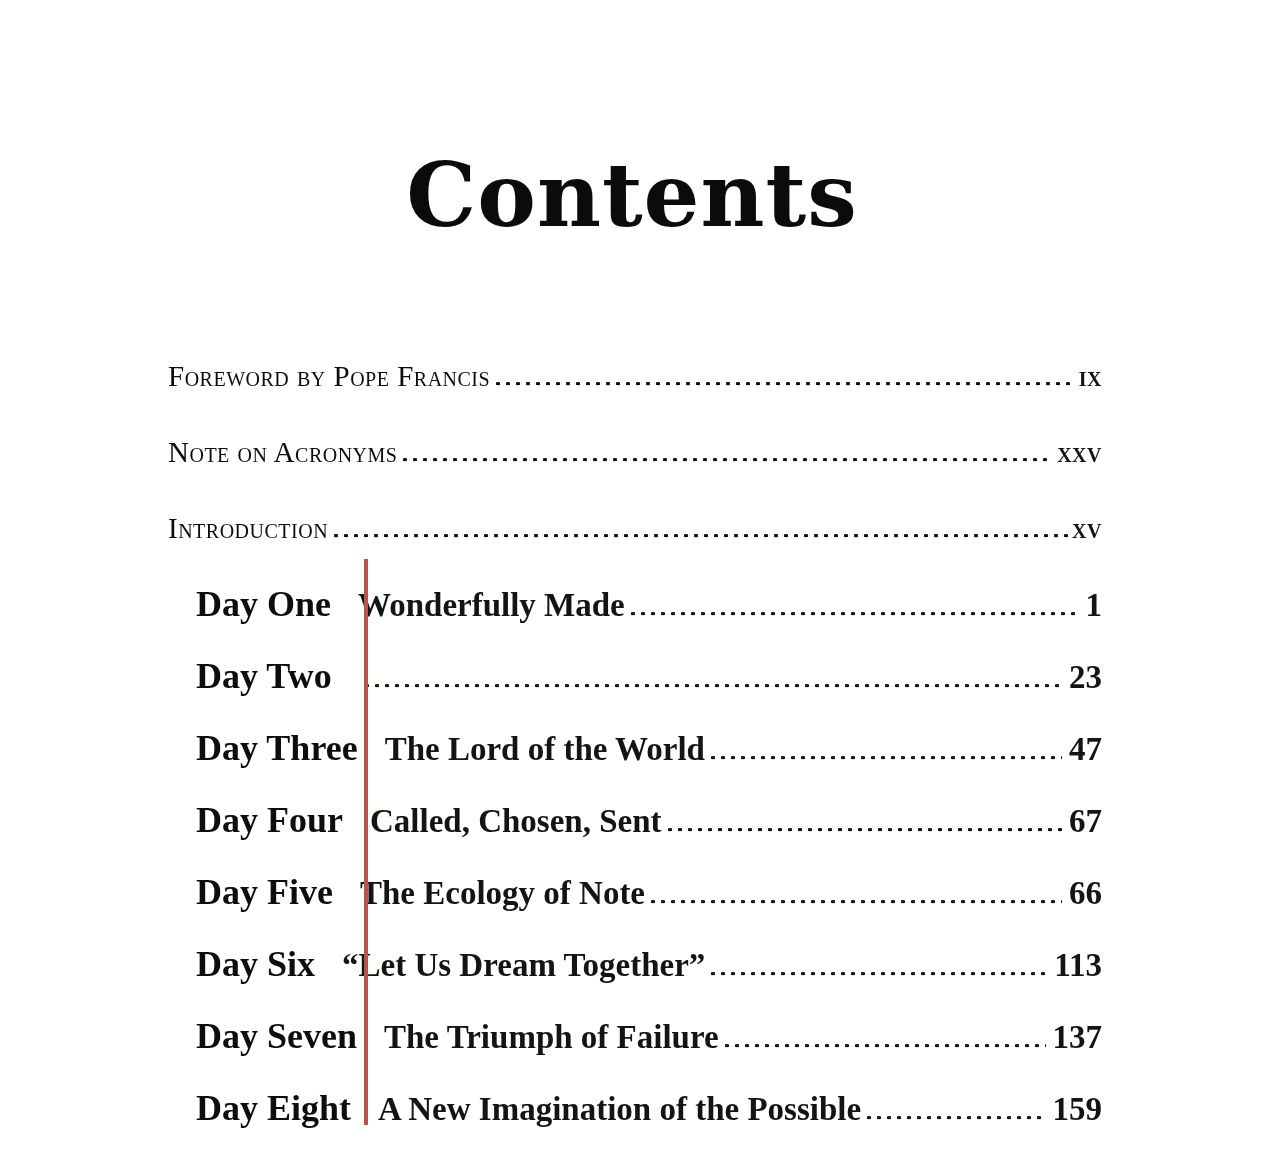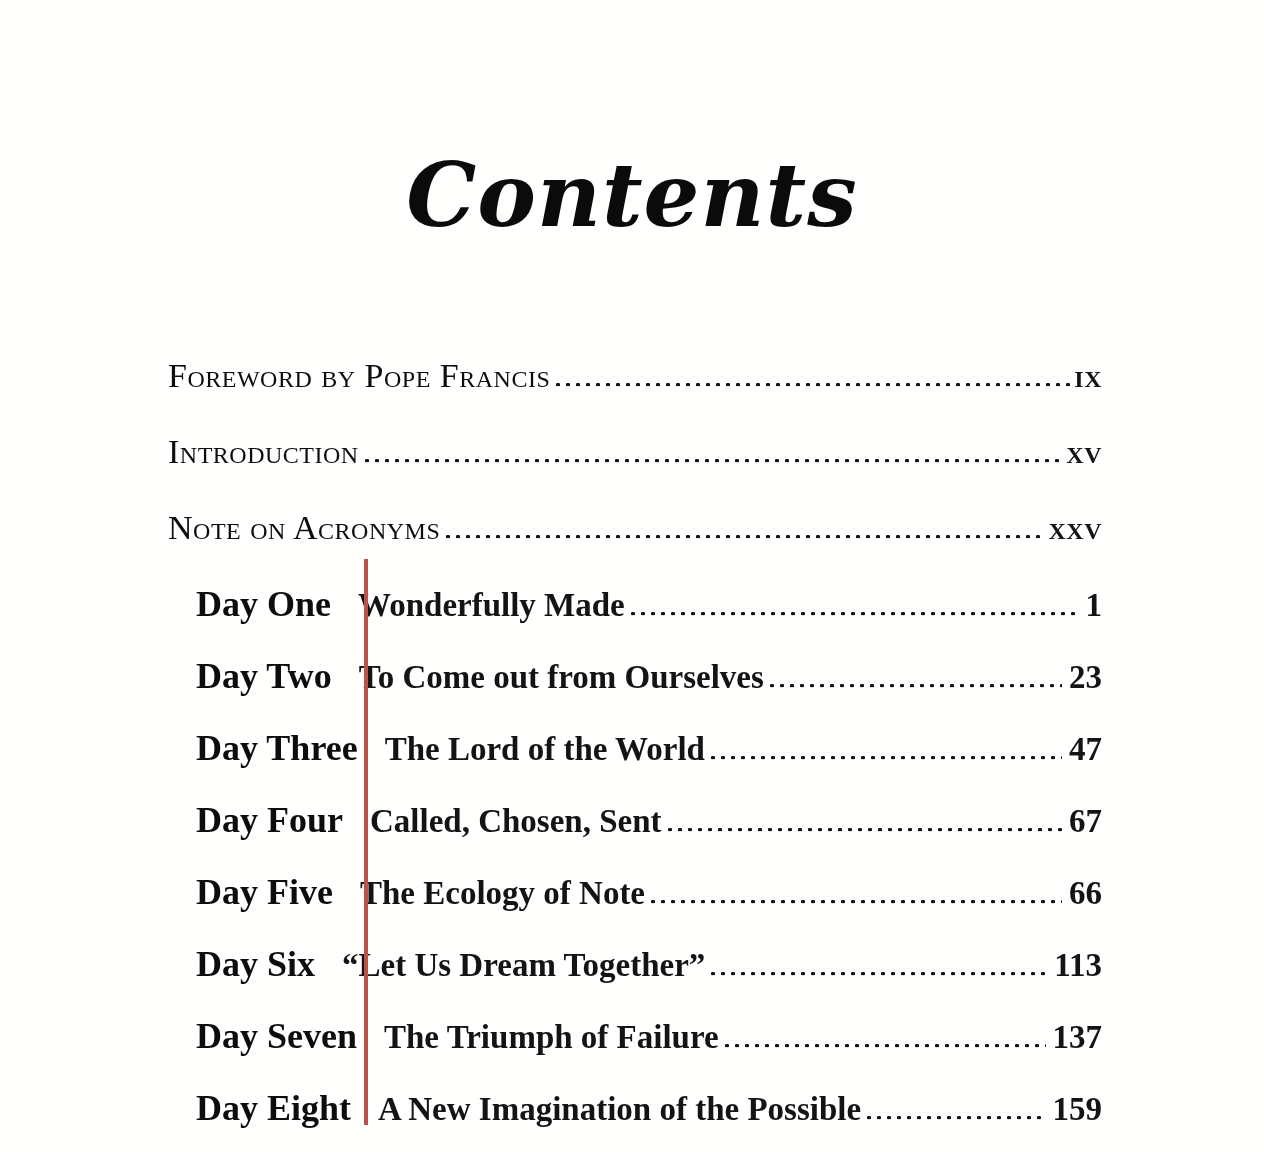--- a/index.html
+++ b/index.html
@@ -21,35 +21,34 @@
     top: 88px;
     left: 0;
     width: 100%;
     text-align: center;
     font-family: "DejaVu Serif", "Liberation Serif", serif;
     font-weight: 700;
     font-size: 88px;
     line-height: 1.1;
     letter-spacing: 1px;
     color: #0b0b0b;
-    font-style: italic;
   }
   .toc {
     position: absolute;
     left: 168px;
     top: 354px;
     width: 934px;
   }
   .row {
     display: flex;
     align-items: baseline;
     white-space: nowrap;
   }
   .row.fm {
-    font-size: 34px;
+    font-size: 29px;
     line-height: 44px;
     margin-bottom: 32px;
     font-variant: small-caps;
     letter-spacing: 0.5px;
   }
   .row.day {
     font-size: 33px;
     line-height: 44px;
     margin-bottom: 27px;
   }
@@ -106,41 +105,40 @@
 
   <div class="toc">
 
     <div class="row fm">
       <span class="fm-label">Foreword by Pope Francis</span>
       <span class="leader"></span>
       <span class="page-num">ix</span>
     </div>
 
     <div class="row fm">
+      <span class="fm-label">Note on Acronyms</span>
+      <span class="leader"></span>
+      <span class="page-num">xxv</span>
+    </div>
+
+    <div class="row fm">
       <span class="fm-label">Introduction</span>
       <span class="leader"></span>
       <span class="page-num">xv</span>
-    </div>
-
-    <div class="row fm">
-      <span class="fm-label">Note on Acronyms</span>
-      <span class="leader"></span>
-      <span class="page-num">xxv</span>
     </div>
 
     <div class="row day">
       <span class="day-label">Day One</span>
       <span class="entry-title">Wonderfully Made</span>
       <span class="leader"></span>
       <span class="page-num">1</span>
     </div>
 
     <div class="row day">
       <span class="day-label">Day Two</span>
-      <span class="entry-title">To Come out from Ourselves</span>
       <span class="leader"></span>
       <span class="page-num">23</span>
     </div>
 
     <div class="row day">
       <span class="day-label">Day Three</span>
       <span class="entry-title">The Lord of the World</span>
       <span class="leader"></span>
       <span class="page-num">47</span>
     </div>

